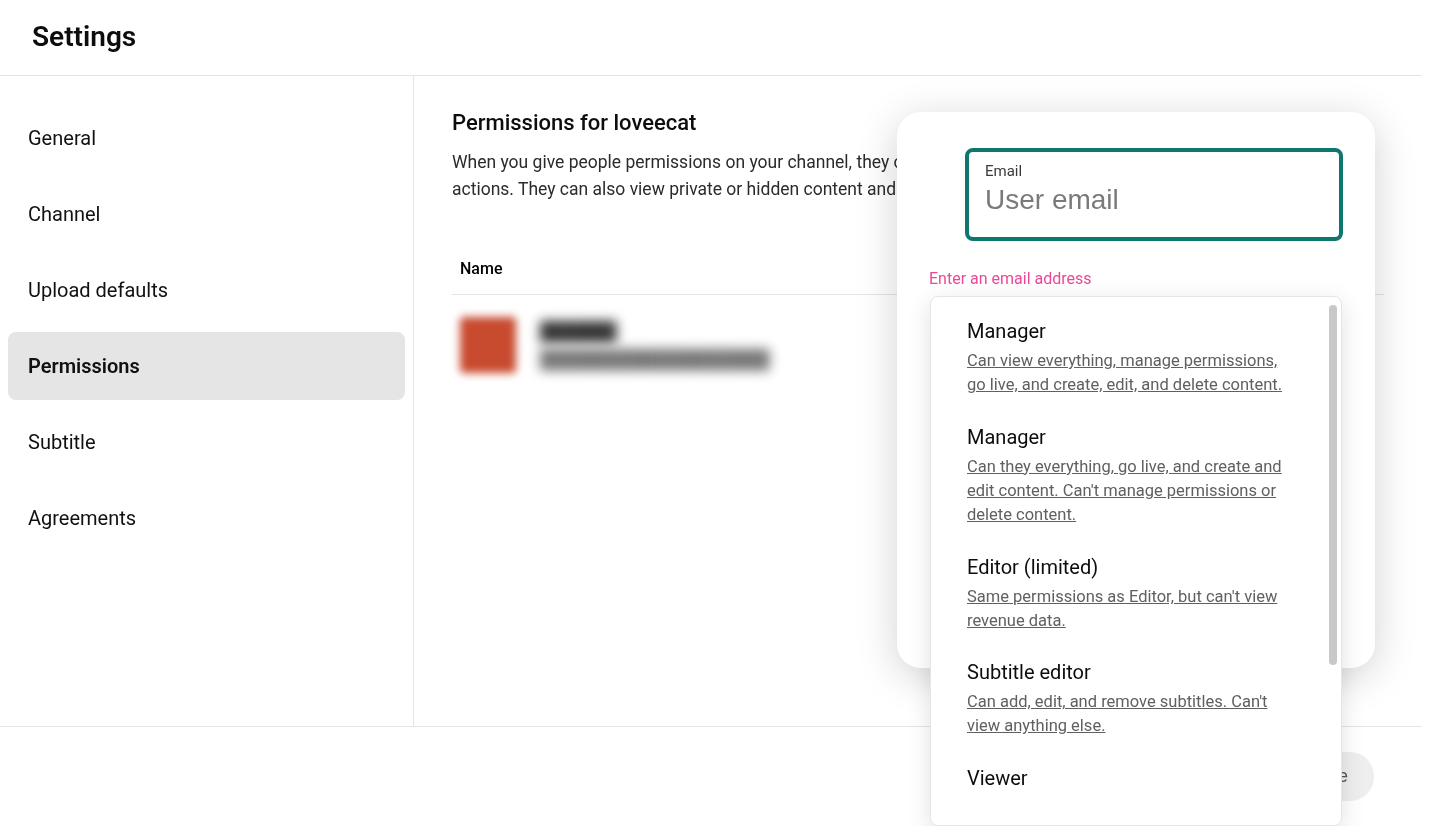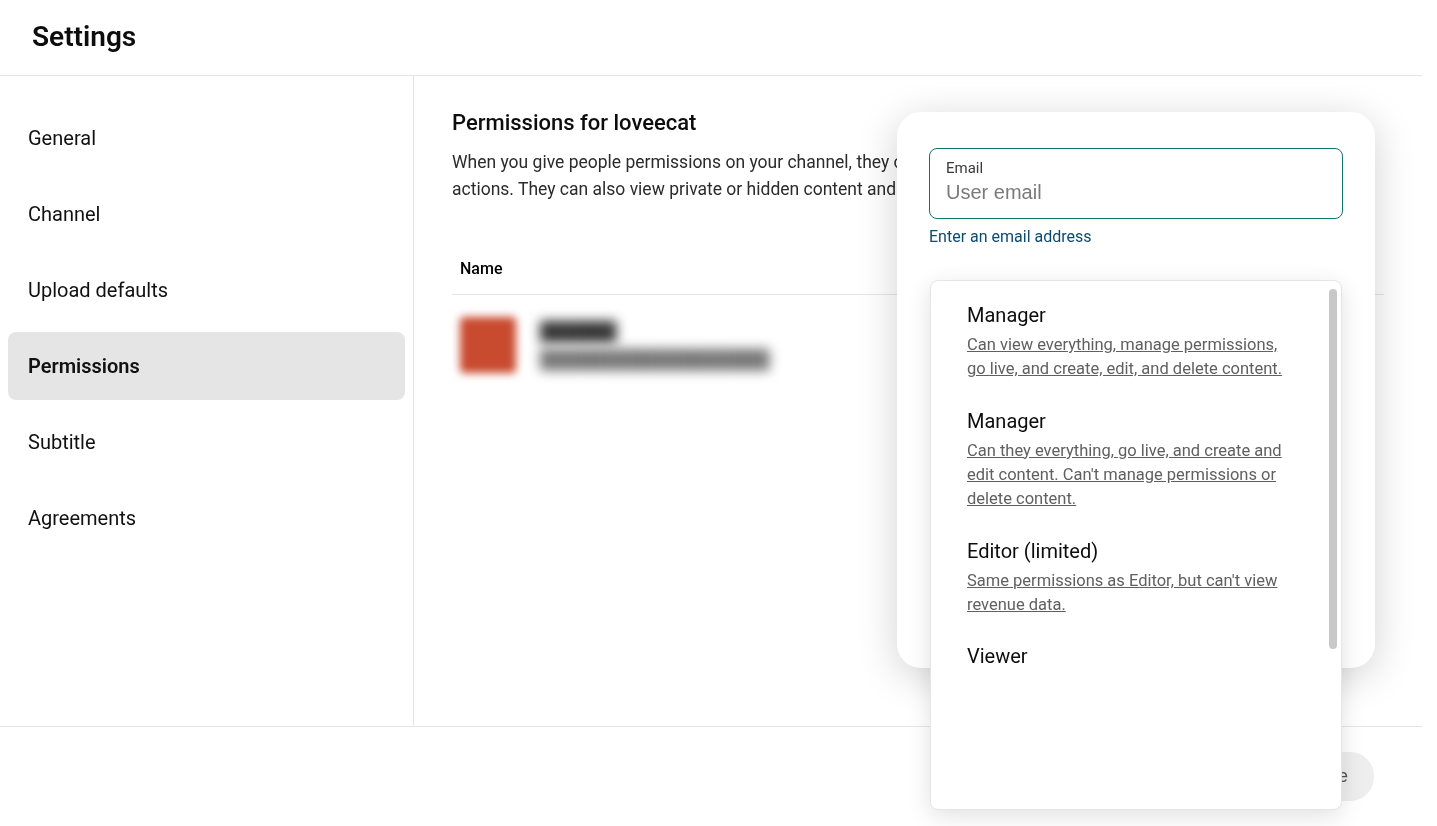--- a/index.html
+++ b/index.html
@@ -18,28 +18,28 @@
   .table-hdr span { font-size: 16px; color: #000000; font-weight: 500; }
   .row { display: flex; align-items: center; gap: 24px; padding: 22px 8px; }
   .avatar { width: 56px; height: 56px; background: #c84a2f; border-radius: 4px; filter: blur(4px); }
   .row-text .name { font-size: 18px; color: #333; filter: blur(6px); }
   .row-text .email { font-size: 18px; color: #777; filter: blur(6px); margin-top: 6px; }
   .footer { position: absolute; bottom: 0; left: 0; right: 0; height: 100px; border-top: 1px solid #e5e5e5; display: flex; justify-content: flex-end; align-items: center; padding: 0 48px; background: #fff; }
   .save-btn { background: #eee; color: #555; border: none; border-radius: 24px; padding: 14px 26px; font-size: 18px; font-weight: 500; cursor: pointer; }
 
   
   .popover { position: absolute; top: 112px; left: 897px; width: 478px; height: 556px; background: #fff; border-radius: 24px; box-shadow: 0 8px 40px rgba(0,0,0,0.18); padding: 36px 32px; }
-  .field-box { border: 1px solid #0f766e; border-radius: 8px; padding: 10px 16px 14px; }
+  .field-box { border: 4px solid #0f766e; border-radius: 8px; padding: 10px 16px 21px; margin-left: 36px; }
   .field-label { font-size: 15px; color: #3a3a3a; margin-bottom: 4px; display: block; }
-  .field-input { border: none; outline: none; font-size: 20px; color: #15803d; width: 100%; background: transparent; }
+  .field-input { border: none; outline: none; font-size: 28px; color: #15803d; width: 100%; background: transparent; }
   .field-input::placeholder { color: #7a7a7a; }
-  .hint { font-size: 16px; color: #0c4a6e; margin-top: 8px; }
+  .hint { font-size: 16px; color: #ec4899; margin-top: 28px; }
 
   
-  .dropdown { position: absolute; top: 280px; left: 930px; width: 412px; height: 530px; background: #fff; border: 1px solid #e5e5e5; border-radius: 8px; box-shadow: 0 6px 24px rgba(0,0,0,0.12); overflow: hidden; padding: 8px 0; }
+  .dropdown { position: absolute; top: 296px; left: 930px; width: 412px; height: 530px; background: #fff; border: 1px solid #e5e5e5; border-radius: 8px; box-shadow: 0 6px 24px rgba(0,0,0,0.12); overflow: hidden; padding: 8px 0; }
   .dd-scroll { position: absolute; right: 4px; top: 8px; width: 8px; height: 360px; background: #c8c8c8; border-radius: 4px; }
   .dd-item { padding: 14px 36px 14px 36px; cursor: pointer; }
   .dd-title { font-size: 20px; color: #0d0d0d; margin-bottom: 6px; }
   .dd-desc { font-size: 16.5px; color: #606060; line-height: 1.45; max-width: 330px; text-decoration: underline; }
 </style>
 </head>
 <body>
 
 <div class="app">
   <div class="header">
@@ -88,17 +88,21 @@
     </div>
     <div class="dd-item">
       <div class="dd-title">Manager</div>
       <div class="dd-desc">Can they everything, go live, and create and edit content. Can't manage permissions or delete content.</div>
     </div>
     <div class="dd-item">
       <div class="dd-title">Editor (limited)</div>
       <div class="dd-desc">Same permissions as Editor, but can't view revenue data.</div>
     </div>
     <div class="dd-item">
+      <div class="dd-title">Subtitle editor</div>
+      <div class="dd-desc">Can add, edit, and remove subtitles. Can't view anything else.</div>
+    </div>
+    <div class="dd-item">
       <div class="dd-title">Viewer</div>
     </div>
     <div class="dd-scroll"></div>
   </div>
 </div>
 
 </body></html>

